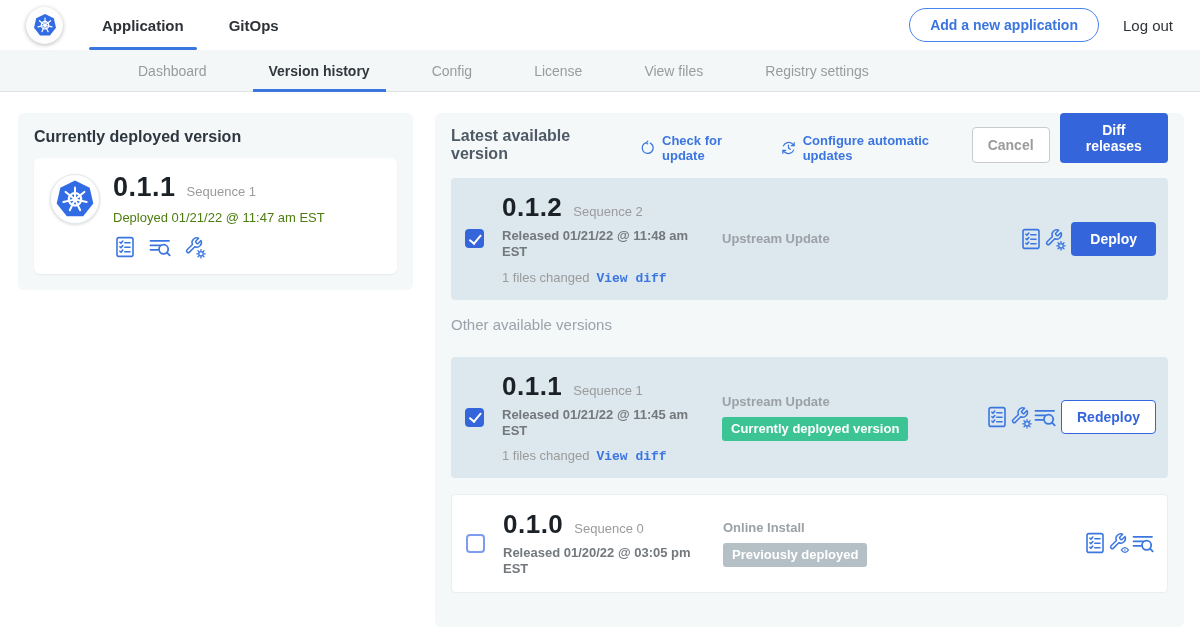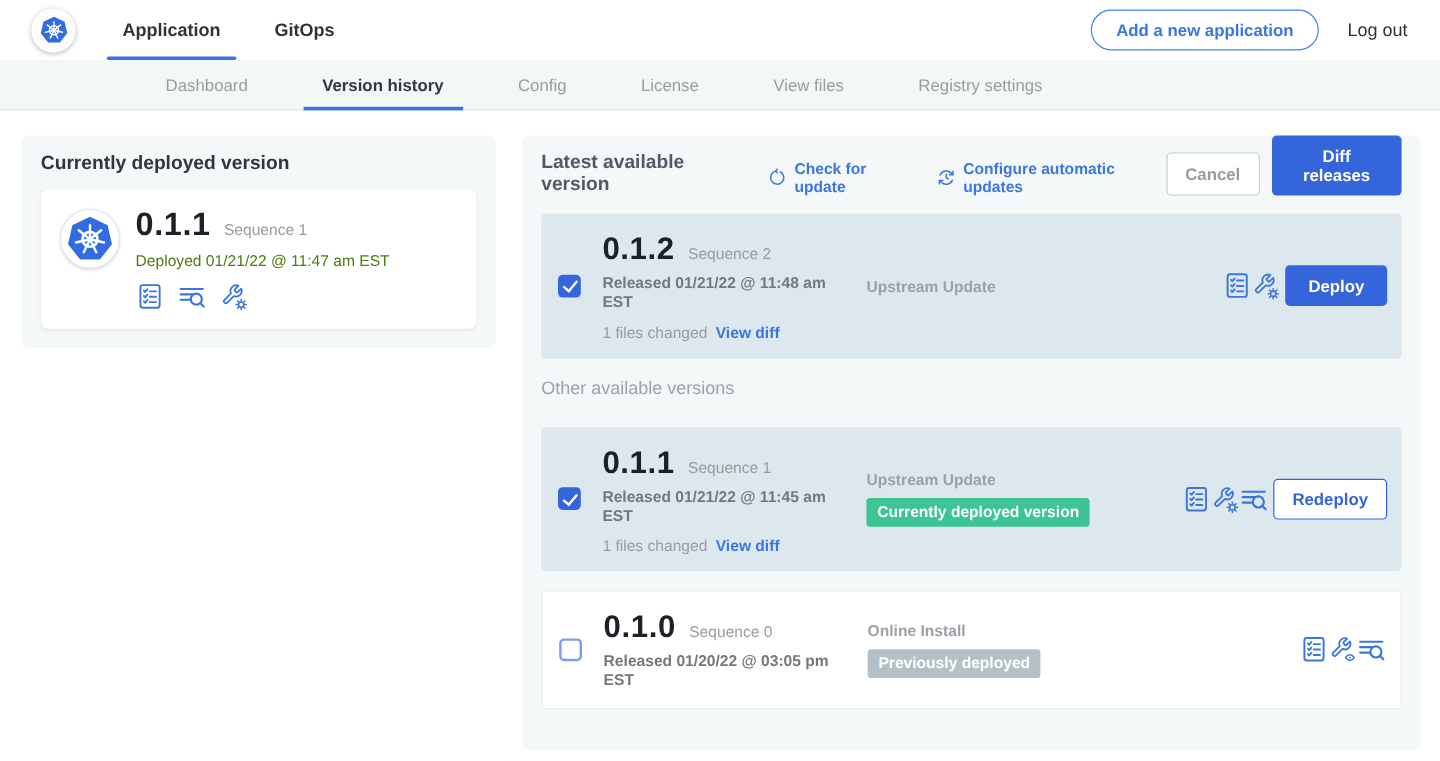--- a/index.html
+++ b/index.html
@@ -97,21 +97,21 @@
     content:""; position:absolute; left:6.5px; top:2.5px; width:4.5px; height:9.5px;
     border:solid #fff; border-width:0 2.4px 2.4px 0; transform:rotate(40deg);
   }
   .checkbox.unchecked { background:#fff; border:2px solid #7d9cf0; }
   .vinfo { width:208px; flex:none; }
   .vline1 { display:flex; align-items:baseline;text-align:right; }
   .vnum { font-size:26px; font-weight:700; color:#1b2127; letter-spacing:.5px; }
   .vseq { font-size:13px; color:#9b9b9b; margin-left:11px; }
   .vreleased { font-size:13px; font-weight:700; color:#73787d; margin-top:5px; line-height:1.25; max-width:200px; }
   .vfiles { font-size:13px; color:#9b9b9b; margin-top:9px; }
-  .vfiles a { color:#3b76e0; font-weight:700; margin-left:7px; cursor:pointer; }
+  .vfiles a { color:#3b76e0; font-weight:700; margin-left:7px; cursor:pointer;font-family:Liberation Mono, monospace; }
   .vsource { flex:1; padding-left:12px; }
   .vsource-label { font-size:13px; font-weight:700; color:#9ba1a7; }
   .badge { display:inline-block; margin-top:8px; border-radius:3px; padding:4px 9px 5px; font-size:13px; font-weight:700; color:#fff; }
   .badge.green { background:#3dc495; }
   .badge.gray  { background:#b5c0c6; }
   .vactions { display:flex; align-items:center; gap:0; flex:none; }
   .vactions .btn { margin-left:4px; }
 
   .other-title { margin:16px 0 24px; padding-left:0; font-size:15px; font-weight:400; color:#9aa3ab; }
 

